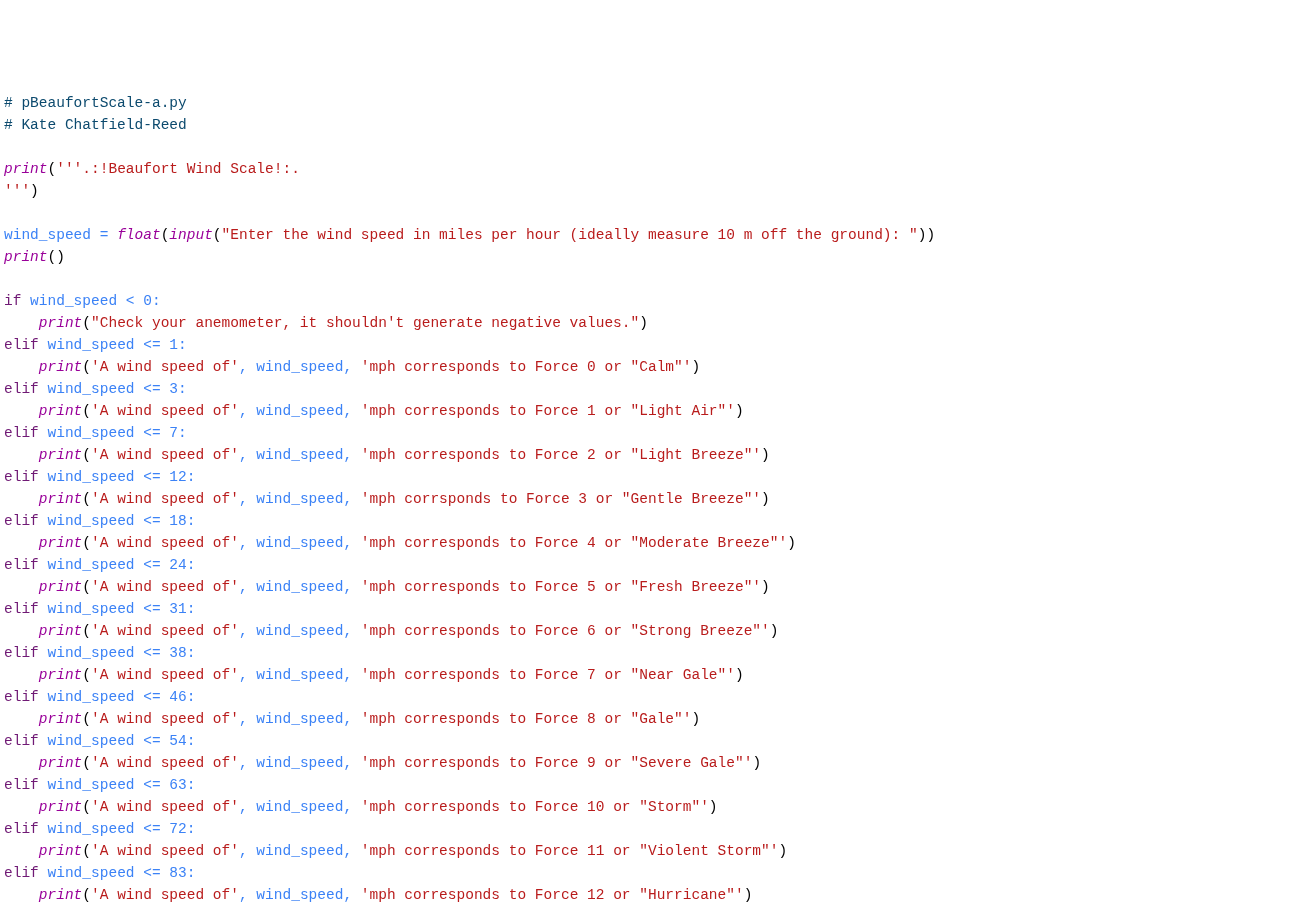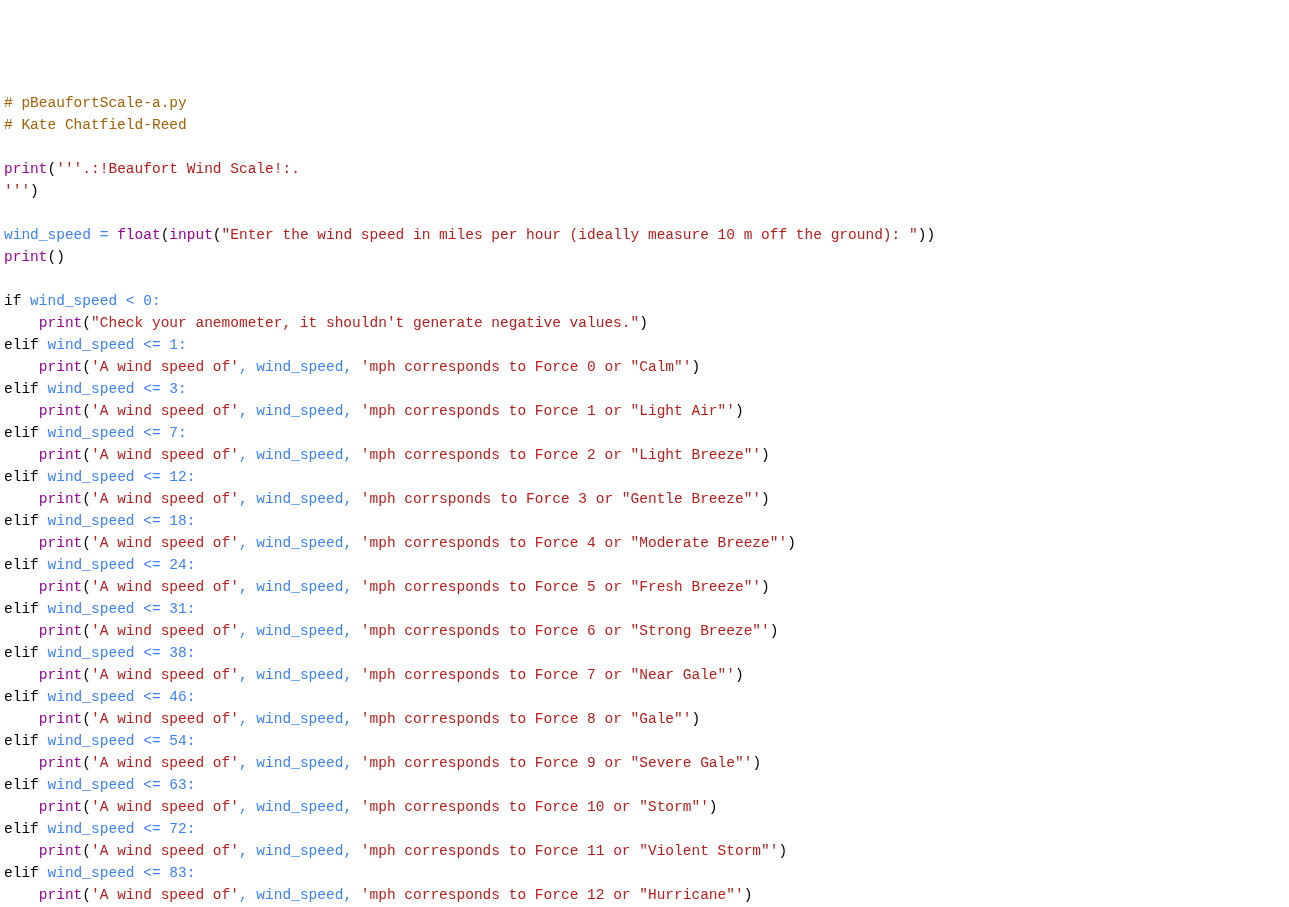--- a/index.html
+++ b/index.html
@@ -5,24 +5,24 @@
   body {
     margin: 0;
     padding: 4px;
     background: #ffffff;
     font-family: Consolas, "Courier New", monospace;
     font-size: 14.5px;
     line-height: 22px;
     white-space: pre;
     color: #000000;
   }
-  .c-comment { color: #a16207; }
-  .c-builtin { color: #990099; }
+  .c-comment { color: #0c4a6e; }
+  .c-builtin { color: #990099; font-style: italic; }
   .c-string  { color: #b91c1c; }
-  .c-keyword { color: #000000; }
+  .c-keyword { color: #701a75; }
   .c-black   { color: #3b82f6; }
   .c-paren   { color: #000000; }
   .code-area { display:block; }
   .ln { display:block; min-height:22px; }
 </style>
 </head>
 <body>
 
 
 

